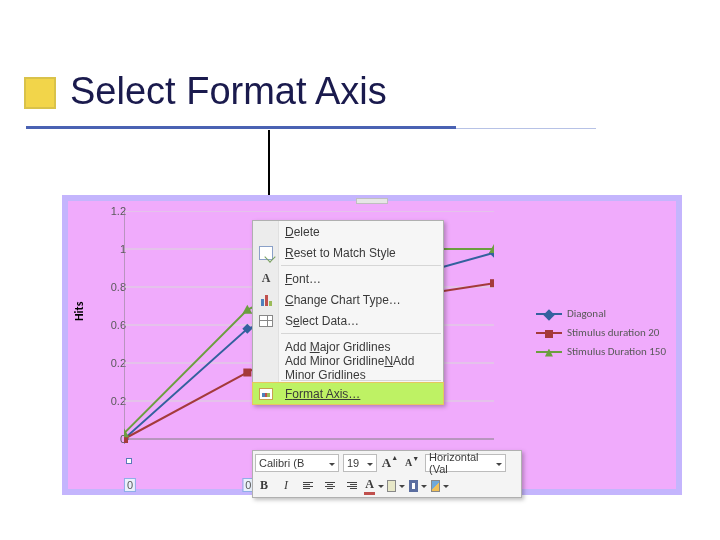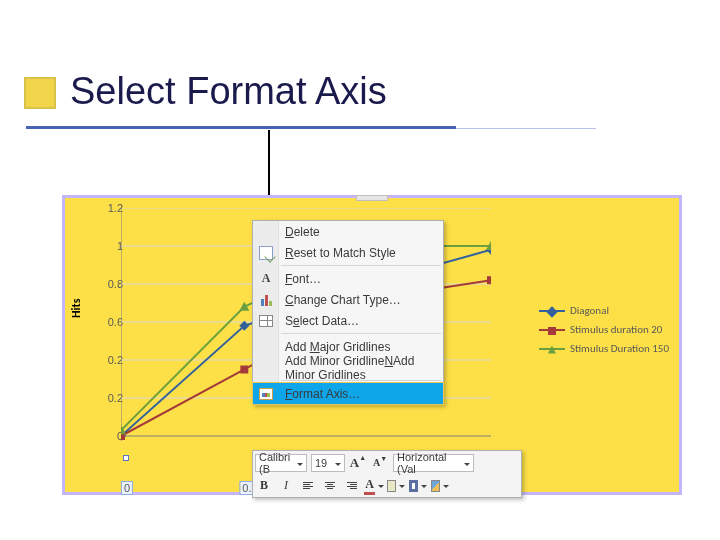--- a/index.html
+++ b/index.html
@@ -56,22 +56,22 @@
     position: absolute; left: -5px; bottom: -2px;
     border: 6px solid transparent;
     border-top-color: #000;
   }
 
   
   .chart-frame {
     position: absolute;
     left: 62px; top: 195px;
     width: 620px; height: 300px;
-    border: 3px solid #c4b5fd;
-    background: #fde047;
+    border: 6px solid #c4b5fd;
+    background: #f0abfc;
   }
   .chart-frame::before{
     content:""; position:absolute; left:50%; top:-3px; transform:translateX(-50%);
     width:30px; height:4px; background:#e6e6e6; border:1px solid #bfbfbf;
   }
   .plot {
     position: absolute;
     left: 56px; top: 10px;
     width: 370px; height: 250px;
   }
@@ -119,21 +119,21 @@
     color: #3a3a3a;
   }
   .ctxmenu .iconcol { position:absolute; left:0; top:0; bottom:0; width:26px; background:#ececec; border-right:1px solid #e0e0e0;}
   .ctxmenu .item {
     position:relative; padding: 4px 8px 4px 32px;
     display:flex; align-items:center; height:21px;
     cursor: default;
   }
   .ctxmenu .item.disabled { color:#9a9a9a; }
   .ctxmenu .sep { height:0; border-top:1px solid #d6d6d6; margin:2px 2px 2px 28px;}
-  .ctxmenu .item.hl { background:#0ea5e9; outline:1px solid #e6c75e; }
+  .ctxmenu .item.hl { background:#bef264; outline:1px solid #e6c75e;text-decoration:underline; }
   .ctxmenu .u { text-decoration: underline; }
   .ctx-ic { position:absolute; left:4px; width:18px; height:18px; display:flex; align-items:center; justify-content:center; font-size:12px; color:#6a6a6a; }
 
   
   .minibar {
     position: absolute;
     left: 252px; top: 450px;
     width: 270px; height: 48px;
     background: #f4f4f4;
     border: 1px solid #b0b0b0;
@@ -288,21 +288,21 @@
         <span style="display:inline-block;width:14px;height:12px;background:#fff;border:1px solid #c8a050;position:relative">
           <span style="position:absolute;left:2px;right:2px;bottom:2px;height:4px;background:linear-gradient(90deg,#4f81bd 33%,#c0504d 33% 66%,#9bbb59 66%)"></span>
         </span>
       </span>
       <span><span class="u">F</span>ormat Axis…</span>
     </div>
   </div>
 
 <div class="minibar">
   <div class="row">
-    <div class="sel" style="width:52px">
+    <div class="sel" style="width:84px">
       <span>Calibri (B</span>
         <span class="caret"></span>
     </div>
     <div class="sel" style="width:34px">
       <span>19</span>
         <span class="caret"></span>
     </div>
     <div class="btn" style="font-family:'Times New Roman';">
       <span style="font-size:13px;font-weight:bold">A</span>
         <span style="font-size:7px;position:relative;top:-5px;">▲</span>

